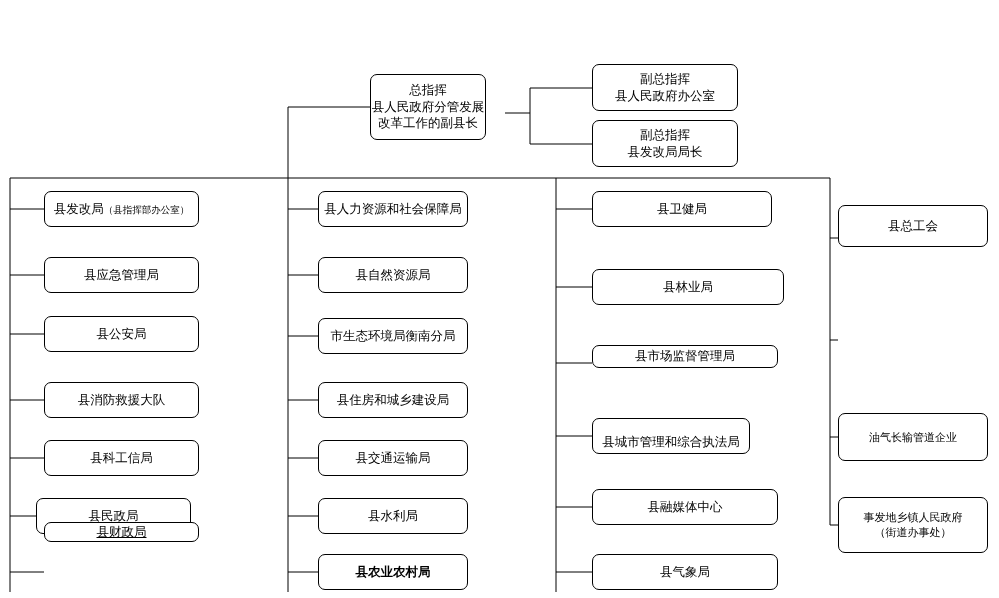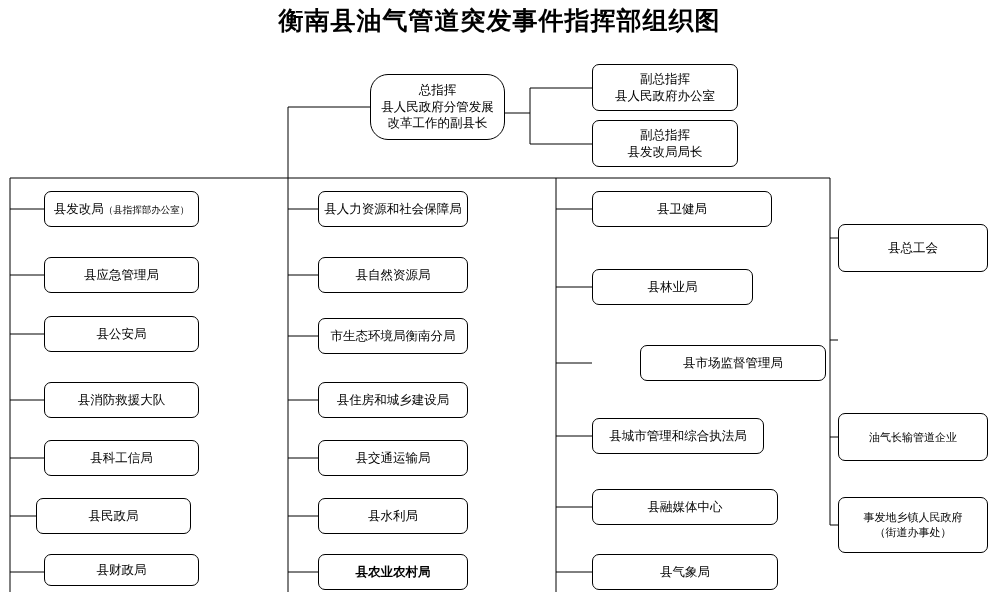--- a/index.html
+++ b/index.html
@@ -69,21 +69,20 @@
     stroke: #000000;
     stroke-width: 1;
     fill: none;
   }
 </style>
 </head>
 <body>
 
 <div id="stage">
 
-  <div id="title">衡南县油气管道突发事件指挥部组织图</div>
 
   <svg id="wires" viewBox="0 0 999 598">
 
     <line x1="505" y1="113" x2="530" y2="113"></line>
     <line x1="530" y1="88" x2="530" y2="144"></line>
     <line x1="530" y1="88" x2="592" y2="88"></line>
     <line x1="530" y1="144" x2="592" y2="144"></line>
 
     <line x1="370" y1="107" x2="288" y2="107"></line>
     <line x1="288" y1="107" x2="288" y2="178"></line>
@@ -117,21 +116,21 @@
     <line x1="556" y1="436" x2="592" y2="436"></line>
     <line x1="556" y1="507" x2="592" y2="507"></line>
     <line x1="556" y1="572" x2="592" y2="572"></line>
 
     <line x1="830" y1="238" x2="838" y2="238"></line>
     <line x1="830" y1="340" x2="838" y2="340"></line>
     <line x1="830" y1="437" x2="838" y2="437"></line>
     <line x1="830" y1="525" x2="838" y2="525"></line>
   </svg>
 
-  <div class="node" style="left:370px; top:74px; width:135px; height:66px;border-radius:18px;">
+  <div class="node" style="left:370px; top:74px; width:116px; height:66px;">
     <span class="ln">总指挥</span>
     <span class="ln">县人民政府分管发展</span>
     <span class="ln">改革工作的副县长</span>
   </div>
 
   <div class="node" style="left:592px; top:64px; width:146px; height:47px;">
     <span class="ln">副总指挥</span>
     <span class="ln">县人民政府办公室</span>
   </div>
 
@@ -151,21 +150,21 @@
   </div>
   <div class="node" style="left:44px; top:440px; width:155px; height:36px;">
     <span class="ln">县科工信局</span>
   </div>
   <div class="node" style="left:44px; top:382px; width:155px; height:36px;">
     <span class="ln">县消防救援大队</span>
   </div>
   <div class="node" style="left:36px; top:498px; width:155px; height:36px;">
     <span class="ln">县民政局</span>
   </div>
-  <div class="node" style="left:44px; top:554px; width:155px; height:32px;">
+  <div class="node" style="left:44px; top:522px; width:155px; height:20px;text-decoration:underline;">
     <span class="ln">县财政局</span>
   </div>
 
   <div class="node" style="left:318px; top:191px; width:150px; height:36px;">
     <span class="ln">县人力资源和社会保障局</span>
   </div>
   <div class="node" style="left:318px; top:257px; width:150px; height:36px;text-align:right;">
     <span class="ln">县自然资源局</span>
   </div>
   <div class="node" style="left:318px; top:318px; width:150px; height:36px;">
@@ -180,37 +179,37 @@
   <div class="node" style="left:318px; top:498px; width:150px; height:36px;">
     <span class="ln">县水利局</span>
   </div>
   <div class="node" style="left:318px; top:554px; width:150px; height:36px;font-weight:bold;">
     <span class="ln">县农业农村局</span>
   </div>
 
   <div class="node" style="left:592px; top:191px; width:180px; height:36px;">
     <span class="ln">县卫健局</span>
   </div>
-  <div class="node" style="left:592px; top:269px; width:161px; height:36px;text-align:right;">
+  <div class="node" style="left:592px; top:269px; width:192px; height:36px;text-align:right;">
     <span class="ln">县林业局</span>
   </div>
-  <div class="node" style="left:592px; top:345px; width:186px; height:36px;margin-left:48px;">
+  <div class="node" style="left:592px; top:345px; width:186px; height:23px;">
     <span class="ln">县市场监督管理局</span>
   </div>
-  <div class="node" style="left:592px; top:418px; width:172px; height:36px;">
+  <div class="node" style="left:592px; top:418px; width:158px; height:36px;justify-content:flex-end;">
     <span class="ln">县城市管理和综合执法局</span>
   </div>
   <div class="node" style="left:592px; top:489px; width:186px; height:36px;">
     <span class="ln">县融媒体中心</span>
   </div>
   <div class="node" style="left:592px; top:554px; width:186px; height:36px;">
     <span class="ln">县气象局</span>
   </div>
 
-  <div class="node" style="left:838px; top:224px; width:150px; height:48px;">
+  <div class="node" style="left:838px; top:205px; width:150px; height:42px;">
     <span class="ln">县总工会</span>
   </div>
   <div class="node small" style="left:838px; top:413px; width:150px; height:48px;">
     <span class="ln">油气长输管道企业</span>
   </div>
   <div class="node small" style="left:838px; top:497px; width:150px; height:56px;">
     <span class="ln">事发地乡镇人民政府</span>
     <span class="ln">（街道办事处）</span>
   </div>
 

